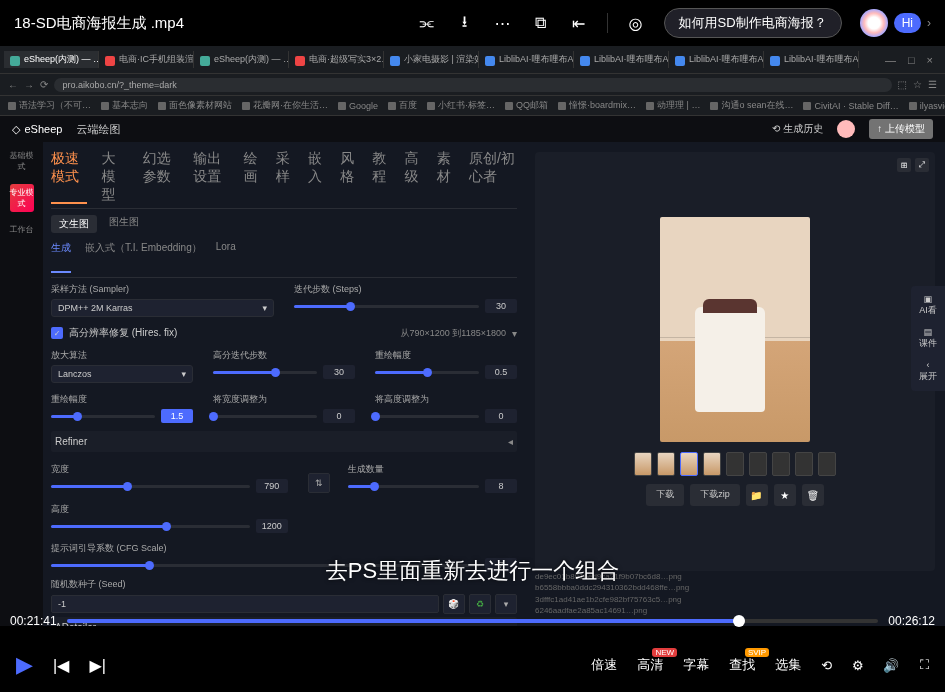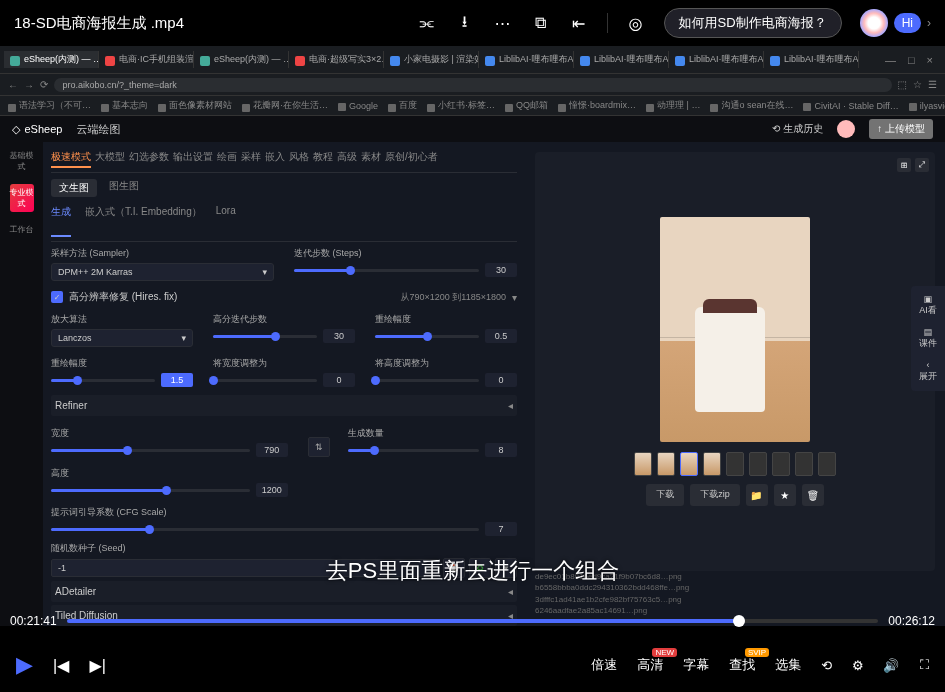--- a/index.html
+++ b/index.html
@@ -20,40 +20,40 @@
 .browser-chrome { height: 28px; background: #1a1d21; display: flex; align-items: center; padding: 0 4px; gap: 0; border-bottom: 1px solid #333; }
 .browser-tab { display: flex; align-items: flex-end; gap: 4px; padding: 2px 6px; font-size: 9px; color: #aaa; border-right: 1px solid #333; max-width: 95px; overflow: hidden; white-space: nowrap; }
 .browser-tab.active { background: #2a2d31; color: #fff; }
 .tab-favicon { width: 10px; height: 10px; background: #4a9; border-radius: 2px; flex-shrink: 0; }
 .window-controls { margin-left: auto; display: flex; gap: 12px; color: #888; font-size: 11px; padding-right: 8px; }
 
 .address-bar { height: 22px; background: #1a1d21; display: flex; align-items: center; padding: 0 8px; gap: 6px; font-size: 10px; color: #888; border-bottom: 1px solid #333; }
 .url-input { flex: 1; background: #2a2d31; border-radius: 10px; padding: 2px 8px; font-size: 9px; color: #aaa; }
 
 .bookmarks-bar { height: 20px; background: #1a1d21; display: flex; align-items: center; padding: 0 8px; gap: 10px; font-size: 9px; color: #888; border-bottom: 1px solid #333; overflow: hidden; }
-.bookmark { display: flex; align-items: flex-end; gap: 3px; white-space: nowrap; }
+.bookmark { display: flex; align-items: center; gap: 3px; white-space: nowrap; }
 .bookmark-icon { width: 8px; height: 8px; background: #666; border-radius: 1px; }
 
 
 .app-header { height: 26px; background: #0d0e12; display: flex; align-items: center; padding: 0 12px; gap: 14px; font-size: 11px; }
 .app-logo { display: flex; align-items: center; gap: 4px; color: #fff; }
 .app-nav-item { color: #ccc; cursor: pointer; }
 .history-btn { margin-left: auto; color: #ccc; font-size: 10px; cursor: pointer; }
 .user-avatar { width: 18px; height: 18px; border-radius: 50%; background: #fbb; }
 .upload-btn { background: #737373; color: #fff; font-size: 10px; padding: 3px 8px; border-radius: 3px; cursor: pointer; }
 
 
 .workspace { display: flex; height: 484px; background: #141822; }
 .left-rail { width: 43px; background: #0d0e12; display: flex; flex-direction: column; align-items: center; padding-top: 8px; gap: 12px; }
 .rail-item { width: 24px; font-size: 8px; color: #888; text-align: center; cursor: pointer; }
 .rail-item.active { color: #fff; background: linear-gradient(135deg, #e23d3d, #f05); border-radius: 3px; padding: 3px 0; }
 
 .main-panel { flex: 1; display: flex; overflow: hidden; }
 .config-area { flex: 1; padding: 4px 8px; overflow-y: auto; font-size: 10px; }
-.tab-row { display: flex; gap: 4px; padding: 4px 0; border-bottom: 1px solid #2a2d35; font-size: 10px; color: #888; }
+.tab-row { display: flex; gap: 14px; padding: 4px 0; border-bottom: 1px solid #2a2d35; font-size: 14px; color: #888; }
 .tab-row .tab { cursor: pointer; }
 .tab-row .tab.active { color: #ff914d; border-bottom: 2px solid #ff914d; padding-bottom: 2px; }
 
 .sub-tab-row { display: flex; gap: 12px; padding: 6px 0 4px; font-size: 10px; color: #888; }
 .sub-tab-row .tab.active { background: #2a2d35; color: #fff; padding: 2px 8px; border-radius: 3px; }
 
 .gen-sub-tabs { display: flex; gap: 14px; padding: 4px 0; font-size: 10px; color: #888; border-bottom: 1px solid #2a2d35; }
 .gen-sub-tabs .tab.active { color: #6b8aff; border-bottom: 2px solid #6b8aff; padding-bottom: 16px; }
 
 .param-row { display: flex; gap: 20px; padding: 5px 0; align-items: flex-start; }

